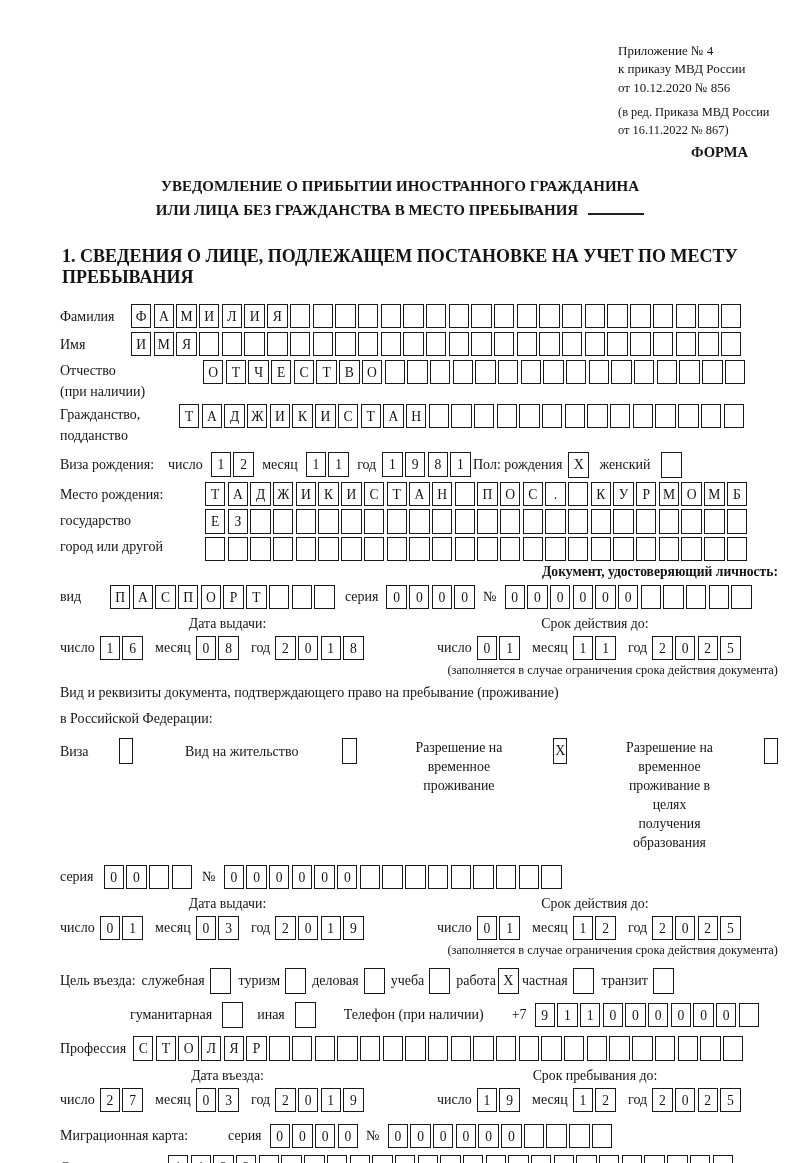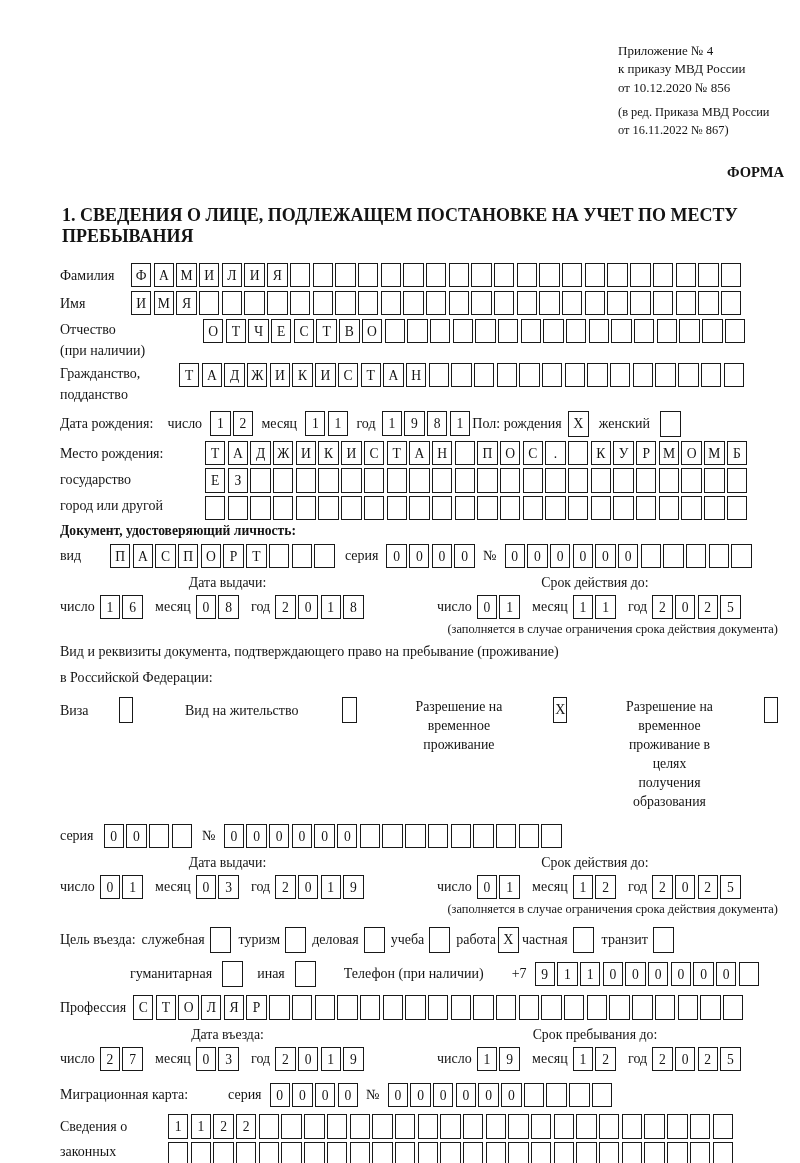--- a/index.html
+++ b/index.html
@@ -6,21 +6,21 @@
   body{
     width:800px;height:1163px;background:#ffffff;color:#141414;
     font-family:"Liberation Serif","DejaVu Serif",serif;
     font-size:14px;overflow:hidden;
   }
   .page{position:relative;width:800px;height:1163px;}
 
   
   .appendix{margin:42px 0 0 618px;font-size:13px;line-height:1.42;}
   .appendix .edition{margin-top:7px;font-size:12.4px;}
-  .forma{text-align:right;padding-right:16px;margin-top:24px;font-weight:bold;font-size:14.6px;}
+  .forma{text-align:right;padding-right:52px;margin-top:4px;font-weight:bold;font-size:14.6px;}
 
   
   .title{margin-top:13px;text-align:center;font-weight:bold;font-size:15px;line-height:1.6;}
   .title-underline{display:inline-block;width:56px;border-bottom:2.2px solid #222;margin-left:10px;vertical-align:baseline;height:13px;}
   .section-heading{margin:24px 28px 0 62px;font-weight:bold;font-size:18px;}
 
   
   .form{margin:16px 22px 0 60px;}
   .row{display:flex;align-items:flex-start;margin-bottom:2px;}
   .lbl{font-size:14px;line-height:26px;white-space:nowrap;}
@@ -42,21 +42,21 @@
   .w-patr{width:143px;}
   .w-cit{width:119px;}
   .w-birthplace{width:145px;}
   .w-prof{width:73px;}
   .w-rep{width:108px;}
 
   .gap6{margin-left:6px;} .gap8{margin-left:8px;} .gap10{margin-left:10px;}
   .gap14{margin-left:14px;} .gap20{margin-left:20px;} .gap28{margin-left:28px;}
   .gap40{margin-left:40px;}
 
-  .center-heading{text-align:left;font-weight:bold;font-size:13.6px;margin:3px 0 4px 0;}
+  .center-heading{text-align:right;font-weight:bold;font-size:13.6px;margin:3px 0 4px 0;}
 
   
   .dategrid{display:flex;align-items:flex-start;margin-top:6px;}
   .dg-col{display:flex;flex-direction:column;}
   .dg-title{font-size:13.8px;text-align:center;margin-bottom:3px;}
   .dg-row{display:flex;align-items:center;}
   .dg-row .lbl{margin-right:5px;}
   .dg-row .cells{margin-right:10px;}
   .dg-left{width:335px;}
   .dg-right{margin-left:42px;}
@@ -83,20 +83,24 @@
     <div>к приказу МВД России</div>
     <div>от 10.12.2020 № 856</div>
     <div class="edition">
       <div>(в ред. Приказа МВД России</div>
       <div>от 16.11.2022 № 867)</div>
     </div>
   </div>
 
   <div class="forma">ФОРМА</div>
 
+  <div class="title">
+    <div>УВЕДОМЛЕНИЕ О ПРИБЫТИИ ИНОСТРАННОГО ГРАЖДАНИНА</div>
+    <div><span>ИЛИ ЛИЦА БЕЗ ГРАЖДАНСТВА В МЕСТО ПРЕБЫВАНИЯ</span><span class="title-underline"></span></div>
+  </div>
 
   <div class="section-heading">1. СВЕДЕНИЯ О ЛИЦЕ, ПОДЛЕЖАЩЕМ ПОСТАНОВКЕ НА УЧЕТ ПО МЕСТУ ПРЕБЫВАНИЯ</div>
 
   <div class="form">
 
     <div class="row">
       <span class="lbl w-surname">Фамилия</span>
       <span class="cells">
           <span class="cell">Ф</span>
           <span class="cell">А</span>
@@ -222,21 +226,21 @@
           <span class="cell"></span>
           <span class="cell"></span>
           <span class="cell"></span>
           <span class="cell"></span>
           <span class="cell"></span>
           <span class="cell"></span>
         </span>
     </div>
 
     <div class="row" style="margin-top:6px;align-items:center;">
-      <span class="lbl">Дата рождения:</span>
+      <span class="lbl">Виза рождения:</span>
       <span class="lbl gap14">число</span>
       <span class="cells gap8">
           <span class="cell">1</span>
           <span class="cell">2</span>
         </span>
       <span class="lbl gap6">месяц</span>
       <span class="cells gap8">
           <span class="cell">1</span>
           <span class="cell">1</span>
         </span>

